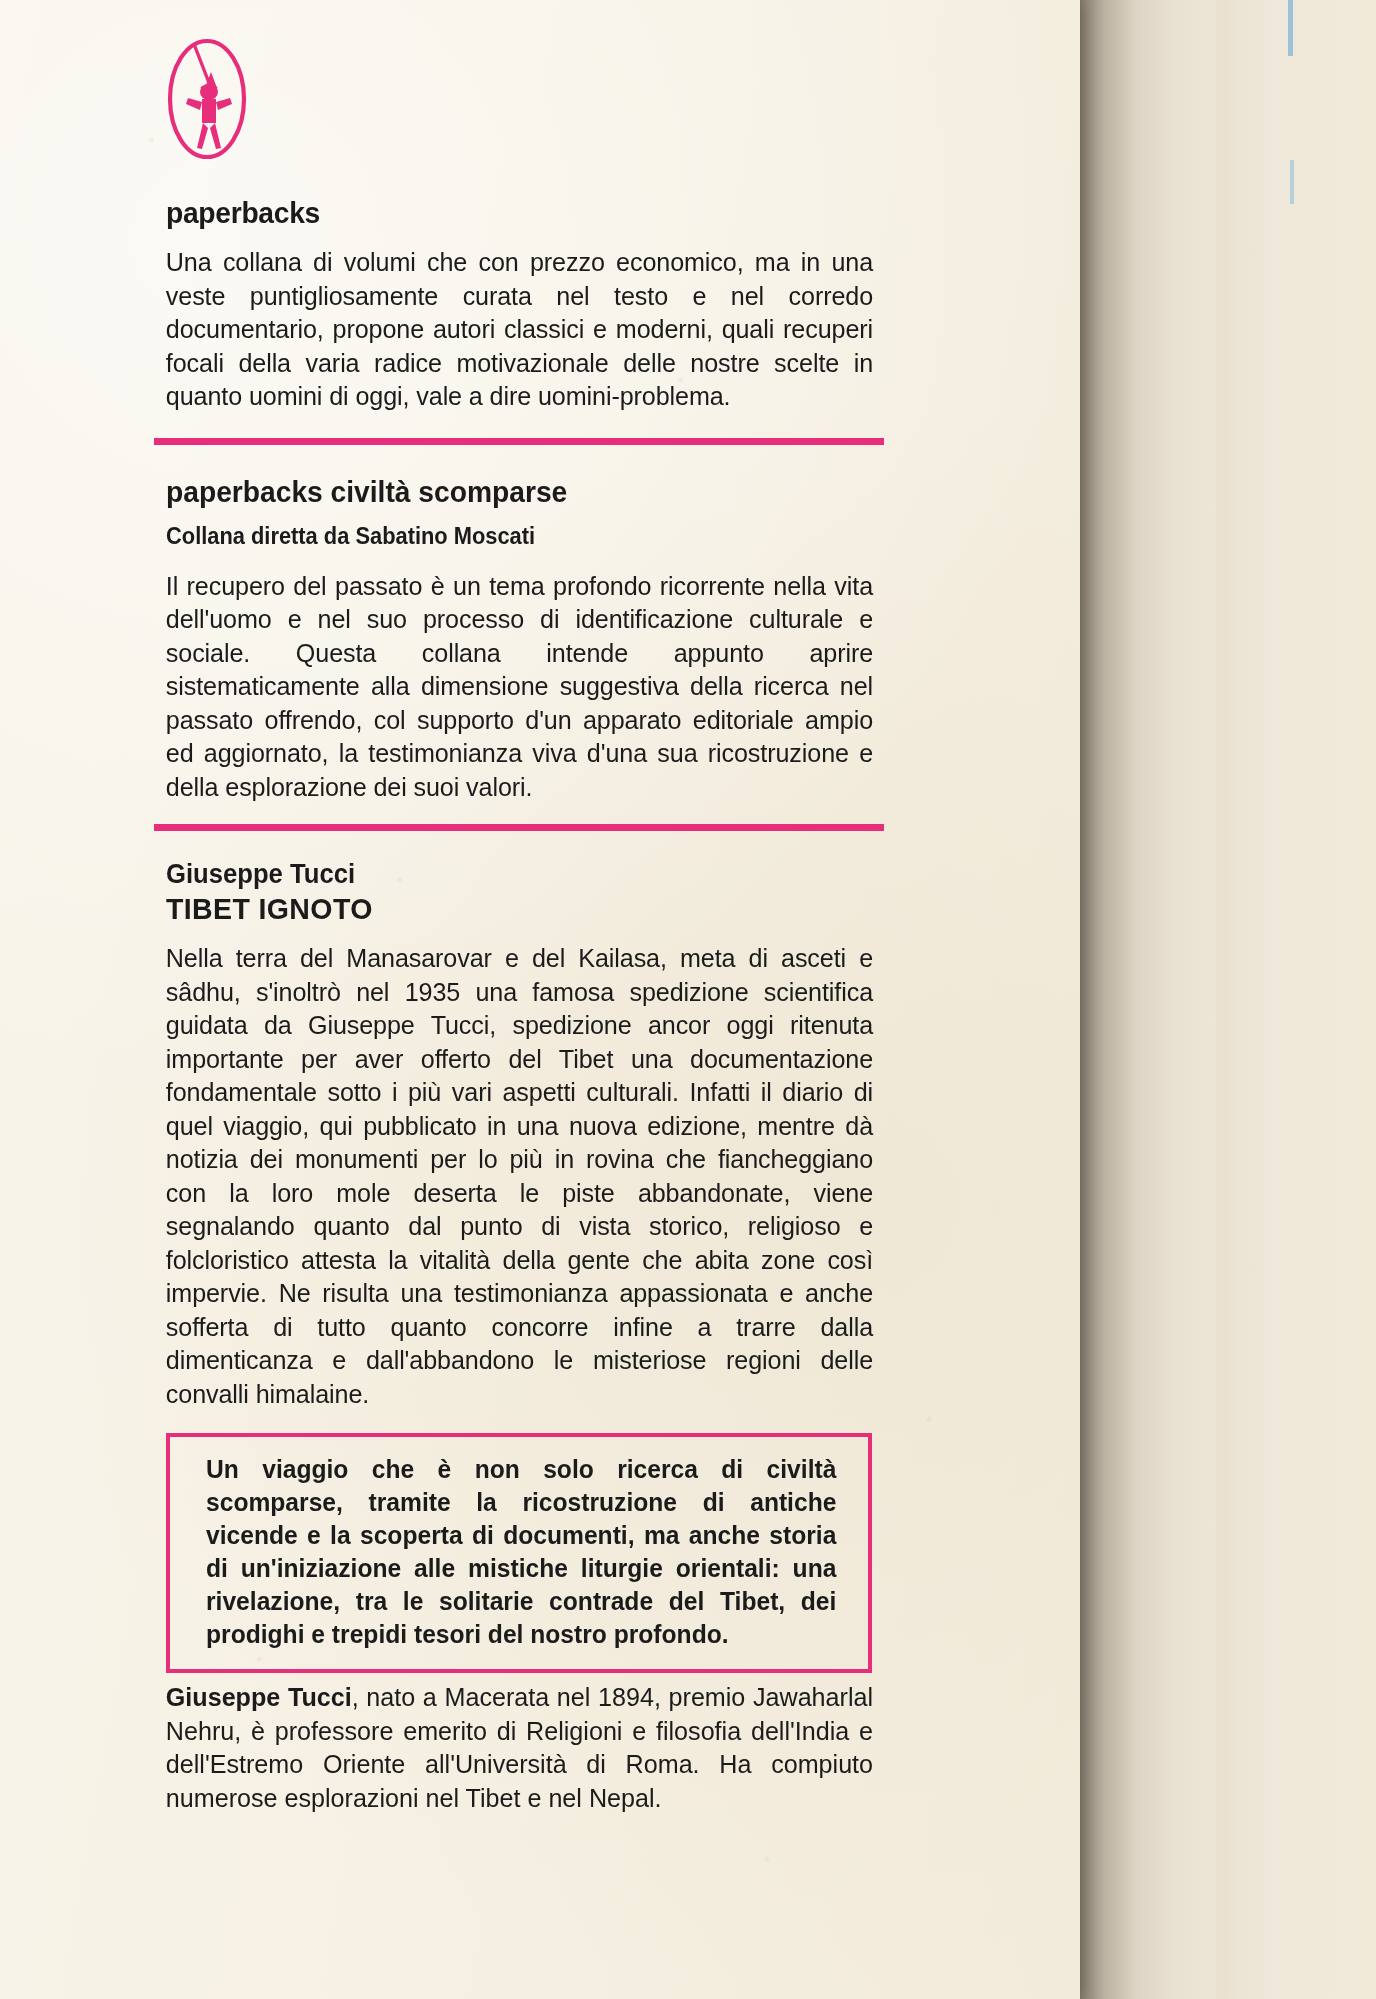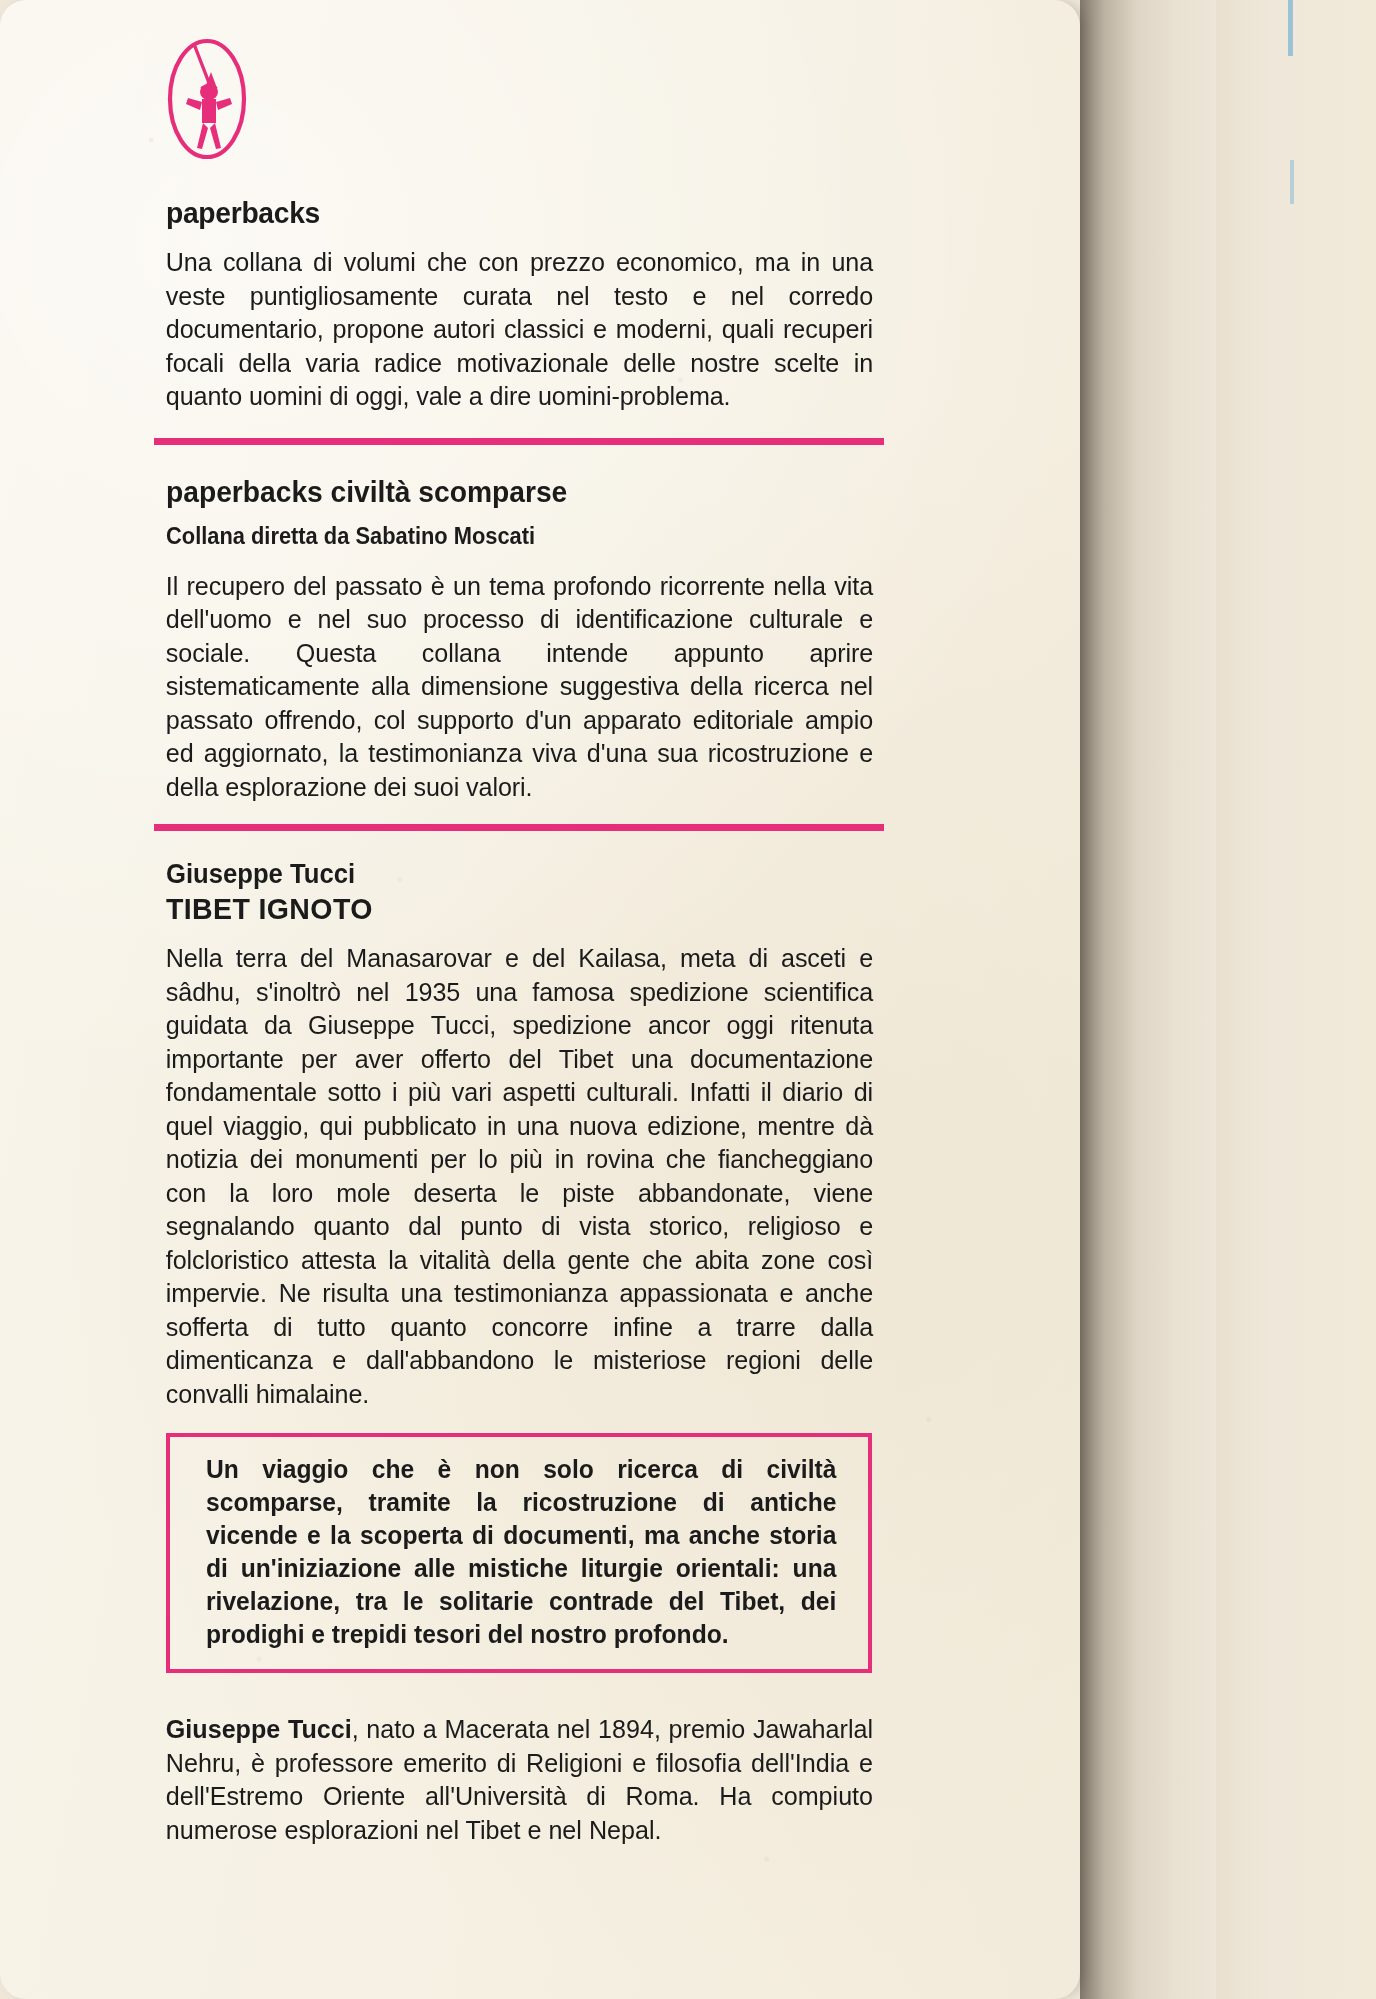--- a/index.html
+++ b/index.html
@@ -14,21 +14,20 @@
   #paper{
     position:absolute;
     left:0; top:0;
     width:1080px; height:1999px;
     background:#f7f2e6;
     background-image:
       radial-gradient(circle at 20% 12%, rgba(255,255,255,.55) 0%, rgba(255,255,255,0) 45%),
       radial-gradient(circle at 78% 60%, rgba(236,226,206,.55) 0%, rgba(255,255,255,0) 55%),
       linear-gradient(100deg,#f8f4ea 0%, #f6f1e4 48%, #f2ebdb 100%);
     box-shadow: 6px 0 14px -4px rgba(0,0,0,.22);
-    border-radius: 26px;
   }
   
   #grain{
     position:absolute; inset:0;
     pointer-events:none;
     background-image:
       radial-gradient(circle at 14% 7%, rgba(180,165,130,.13) 0 2px, transparent 3px),
       radial-gradient(circle at 63% 19%, rgba(180,165,130,.11) 0 2px, transparent 3px),
       radial-gradient(circle at 37% 44%, rgba(180,165,130,.10) 0 2px, transparent 3px),
       radial-gradient(circle at 86% 71%, rgba(180,165,130,.12) 0 2px, transparent 3px),
@@ -121,21 +120,21 @@
     text-align:justify;
     margin:0;
     padding:0 0 0 12px;
     letter-spacing:-0.1px;
     transform:scaleX(.985);
     transform-origin:left top;
   }
   p.body.blurb{ padding-left:12px; }
   .hl-box{
     border:4px solid #e62e7b;
-    margin:22px 12px 40px 12px;
+    margin:22px 12px 8px 12px;
     padding:16px 22px 18px 36px;
   }
   .hl-box p{
     font-size:25px;
     line-height:33px;
     font-weight:bold;
     text-align:justify;
     margin:0;
     transform:scaleX(.985);
     transform-origin:left top;

